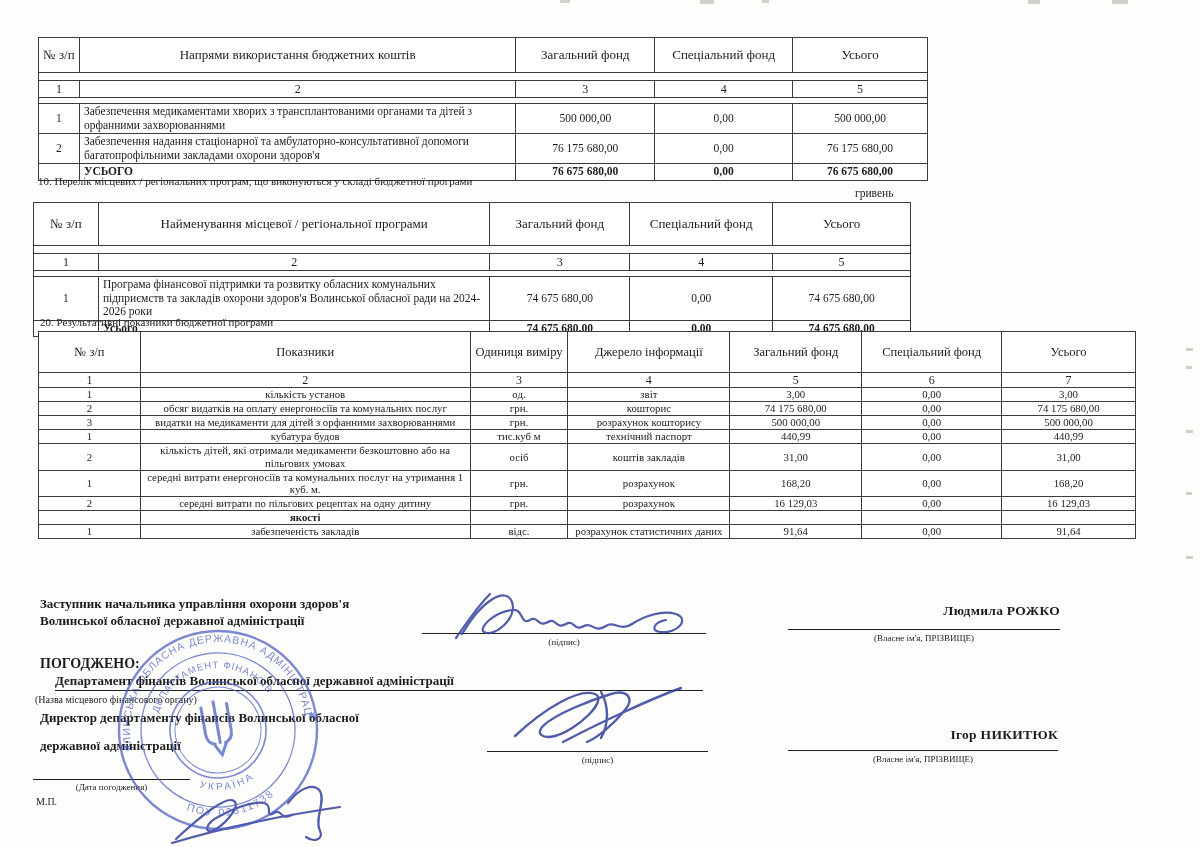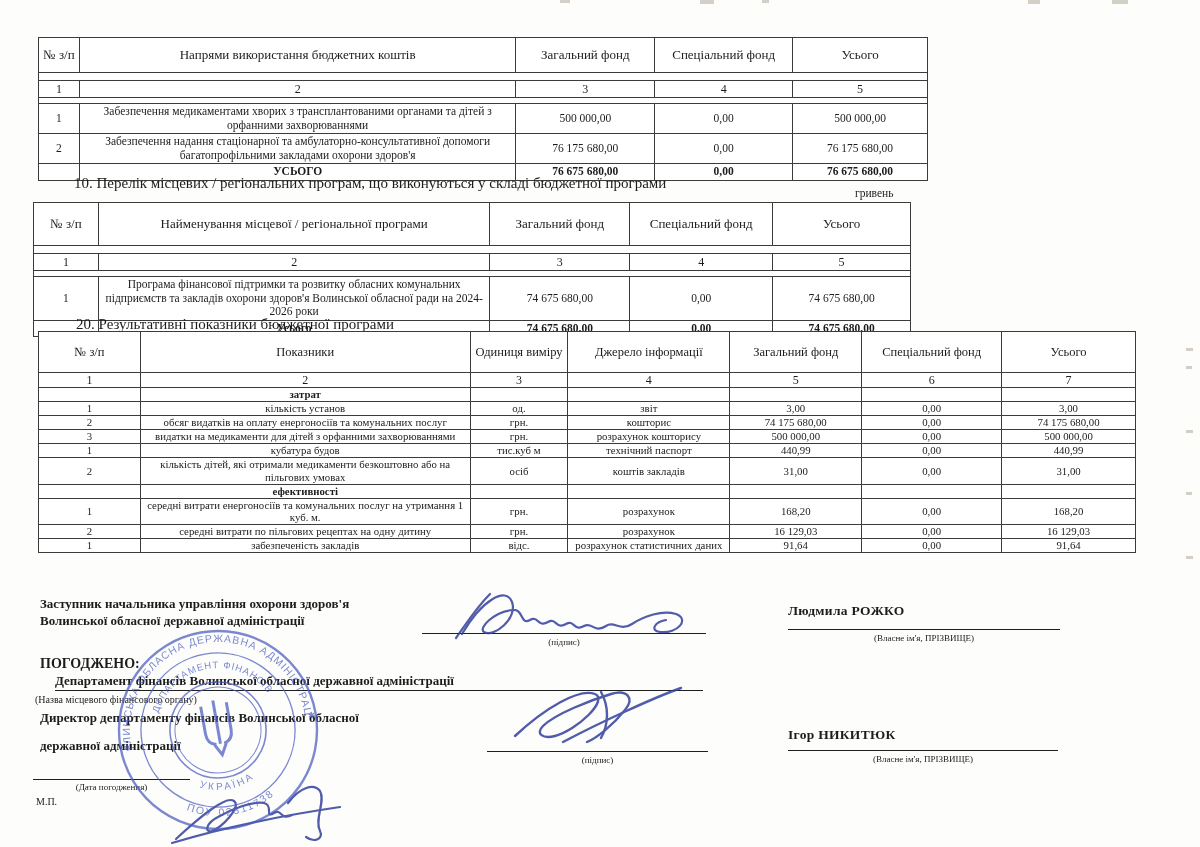--- a/index.html
+++ b/index.html
@@ -7,33 +7,33 @@
   .abs{position:absolute;}
   table{border-collapse:collapse;background:#fff;}
   .tbl{border:1.8px solid #2e2e2e;}
   .tbl td{border:1px solid #3b3b3b;text-align:center;vertical-align:middle;padding:1px 4px;line-height:1.18;}
   .t1 td{font-size:11.5px;}
   .t1 td.hdr{font-size:13px;height:32px;}
   .t10 td{font-size:11.5px;}
   .t10 td.hdr{font-size:13px;height:40px;}
   .t11 td{font-size:10.8px;padding:0 3px;}
   .t11 td.hdr{font-size:12.5px;height:40px;}
-  td.al{text-align:center;}
+  td.al{text-align:left;}
   .b{font-weight:bold;}
   .gapcell{height:5px;border-top:1px solid #3b3b3b;border-bottom:1px solid #3b3b3b;padding:0;}
   .gapcell2{height:3px;border-top:1px solid #3b3b3b;border-bottom:1px solid #3b3b3b;padding:0;}
   .numrow td{font-size:12px;height:14px;}
   .grouprow td{height:13px;font-weight:bold;}
   .datarow td{height:13px;}
-  .sec-title{font-size:15px;margin-left:36px;}
+  .sec-title{font-size:11px;}
   .pos-text{font-size:13px;font-weight:bold;line-height:1.3;}
   .sig-line{border-bottom:1.5px solid #1f1f1f;height:0;}
   .cap{font-size:9px;text-align:center;color:#222;}
   .cap-left{font-size:10px;color:#222;}
-  .name-text{font-size:13.5px;font-weight:bold;text-align:left;letter-spacing:.3px;}
+  .name-text{font-size:13.5px;font-weight:bold;text-align:right;letter-spacing:.3px;}
   .artifact{background:#b3aa9d;opacity:.55;}
   .edge-mark{background:#c9c2b8;opacity:.8;}
   svg{display:block;}
 </style>
 </head>
 <body>
 
 <div class="abs artifact" style="left:560px;top:0;width:10px;height:3px"></div>
 <div class="abs artifact" style="left:700px;top:0;width:14px;height:4px"></div>
 <div class="abs artifact" style="left:762px;top:0;width:7px;height:3px"></div>
@@ -178,29 +178,20 @@
     <tr class="numrow">
       <td>1</td>
       <td>2</td>
       <td>3</td>
       <td>4</td>
       <td>5</td>
       <td>6</td>
       <td>7</td>
     </tr>
 
-    <tr class="grouprow">
-      <td></td>
-      <td>затрат</td>
-      <td></td>
-          <td></td>
-      <td></td>
-          <td></td>
-          <td></td>
-    </tr>
     <tr class="datarow">
       <td>1</td>
       <td>кількість установ</td>
       <td>од.</td>
       <td>звіт</td>
       <td>3,00</td>
       <td>0,00</td>
       <td>3,00</td>
     </tr>
     <tr class="datarow">
@@ -234,48 +225,48 @@
     <tr class="datarow">
       <td>2</td>
       <td>кількість дітей, які отримали медикаменти безкоштовно або на пільгових умовах</td>
       <td>осіб</td>
       <td>коштів закладів</td>
       <td>31,00</td>
       <td>0,00</td>
       <td>31,00</td>
     </tr>
 
-    <tr class="grouprow">
-      <td></td>
-      <td>ефективності</td>
-      <td></td>
-          <td></td>
-      <td></td>
-          <td></td>
-          <td></td>
-    </tr>
     <tr class="datarow">
       <td>1</td>
       <td>середні витрати енергоносіїв та комунальних послуг на утримання 1 куб. м.</td>
       <td>грн.</td>
       <td>розрахунок</td>
       <td>168,20</td>
       <td>0,00</td>
       <td>168,20</td>
     </tr>
     <tr class="datarow">
       <td>2</td>
       <td>середні витрати по пільгових рецептах на одну дитину</td>
       <td>грн.</td>
       <td>розрахунок</td>
       <td>16 129,03</td>
       <td>0,00</td>
       <td>16 129,03</td>
     </tr>
 
+    <tr class="grouprow">
+      <td></td>
+      <td>якості</td>
+      <td></td>
+          <td></td>
+      <td></td>
+          <td></td>
+          <td></td>
+    </tr>
     <tr class="datarow">
       <td>1</td>
       <td>забезпеченість закладів</td>
       <td>відс.</td>
       <td>розрахунок статистичних даних</td>
       <td>91,64</td>
       <td>0,00</td>
       <td>91,64</td>
     </tr>
   </tbody>

